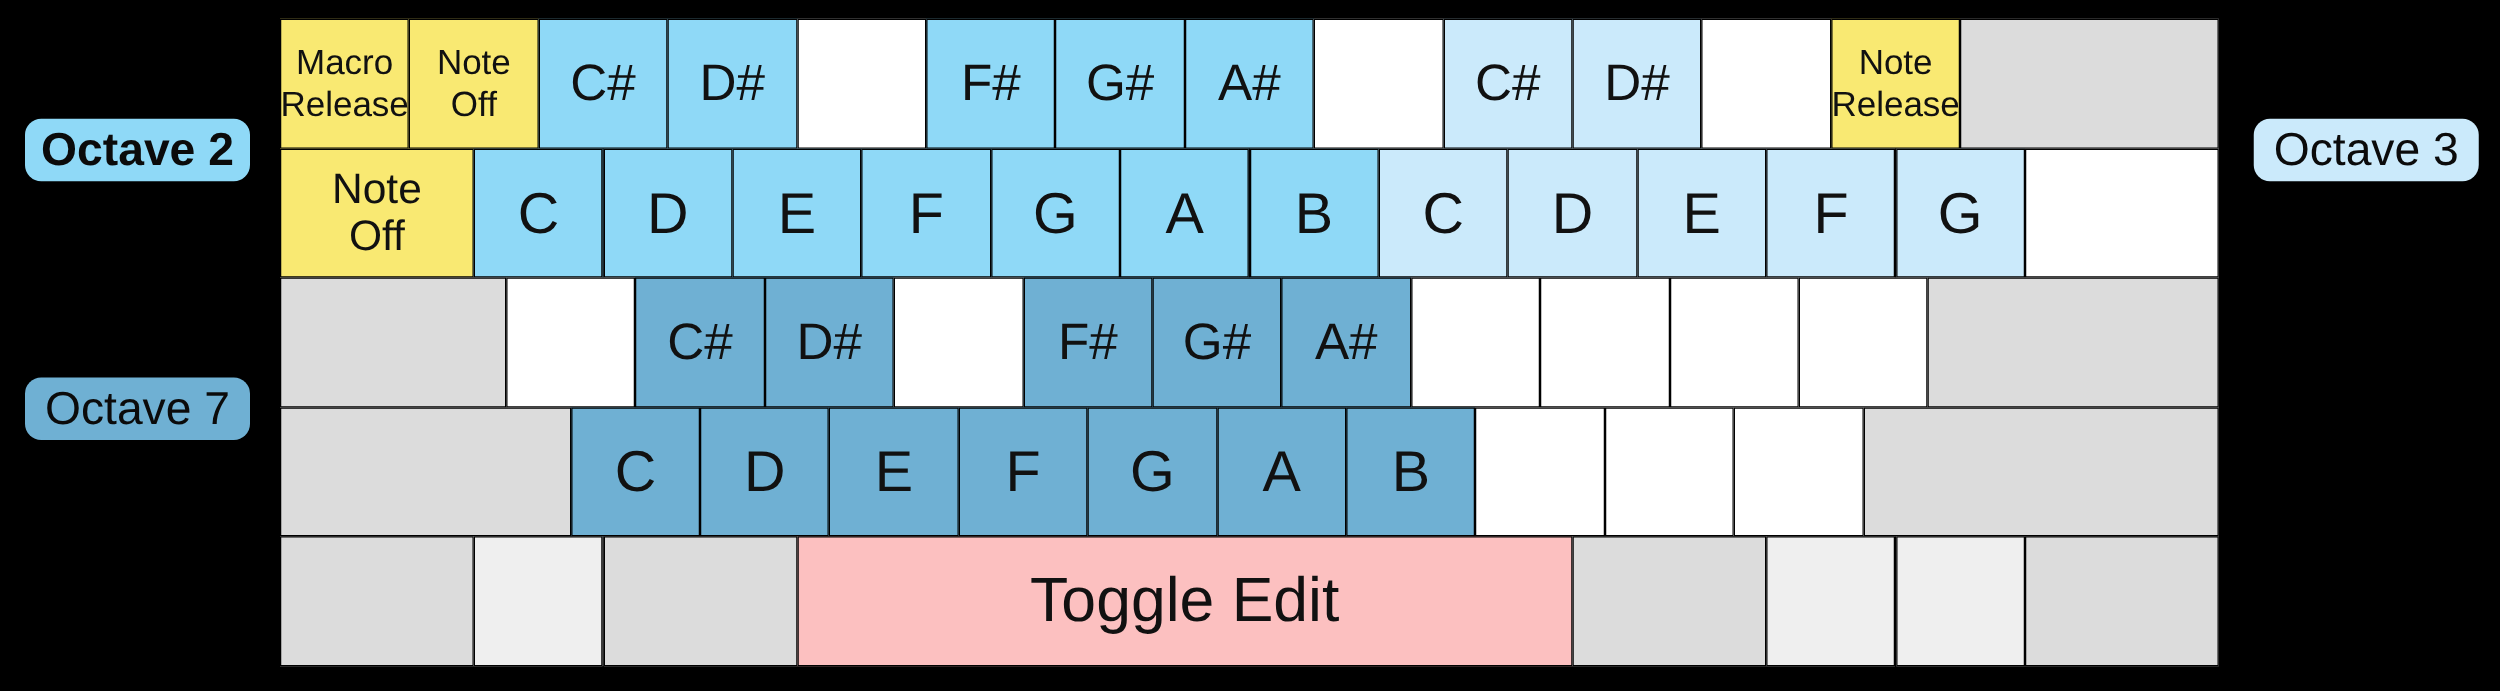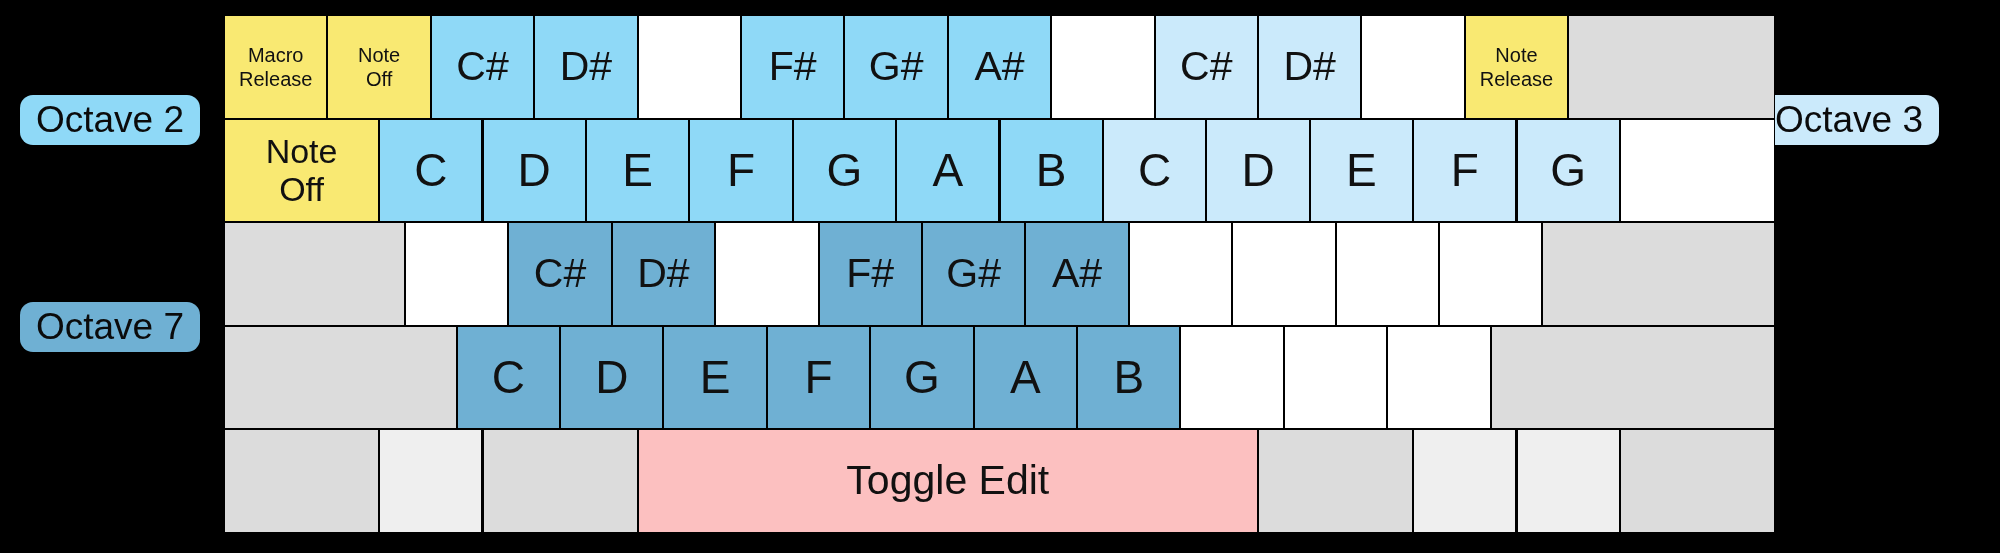--- a/index.html
+++ b/index.html
@@ -19,38 +19,38 @@
     align-items:center;
     justify-content:center;
     text-align:center;
     color:#111;
     white-space:pre-line;
     line-height:1.15;
   }
   .fs-letter{font-size:46px;}
   .fs-sharp{font-size:41px;}
   .fs-sm{font-size:34px;line-height:1.12;}
-  .fs-xs{font-size:20px;line-height:1.2;}
-  .fs-toggle{font-size:41px;}
+  .fs-xs{font-size:28px;line-height:1.2;}
+  .fs-toggle{font-size:50px;}
   .pill{
     position:absolute;
     width:180px;height:50px;
     border-radius:13px;
     display:flex;align-items:center;justify-content:center;
     font-size:37px;
     color:#0b0b0b;
   }
 </style>
 </head>
 <body>
 
 <div class="board">
-  <div class="pill" style="left: 20px; top: 95px; background: rgb(143, 217, 247);">Octave 2</div>
+  <div class="pill" style="left: 20px; top: 95px; background: rgb(143, 217, 247); font-weight: bold;">Octave 2</div>
   <div class="pill" style="left: 20px; top: 302px; background: rgb(111, 176, 211);">Octave 7</div>
-  <div class="pill" style="left: 1739px; top: 95px; background: rgb(203, 234, 251); padding-left: 20px;">Octave 3</div>
+  <div class="pill" style="left: 1803px; top: 95px; background: rgb(203, 234, 251);">Octave 3</div>
 <div class="key fs-xs" style="left: 224px; top: 15px; width: 103.4px; height: 103.5px; background: rgb(249, 233, 114);">Macro
 Release</div>
     <div class="key fs-xs" style="left: 327.4px; top: 15px; width: 103.4px; height: 103.5px; background: rgb(249, 233, 114);">Note
 Off</div>
     <div class="key fs-sharp" style="left: 430.8px; top: 15px; width: 103.4px; height: 103.5px; background: rgb(143, 217, 247);">C#</div>
     <div class="key fs-sharp" style="left: 534.2px; top: 15px; width: 103.4px; height: 103.5px; background: rgb(143, 217, 247);">D#</div>
     <div class="key fs-letter" style="left: 637.6px; top: 15px; width: 103.4px; height: 103.5px; background: rgb(255, 255, 255);"></div>
     <div class="key fs-sharp" style="left: 741px; top: 15px; width: 103.4px; height: 103.5px; background: rgb(143, 217, 247);">F#</div>
     <div class="key fs-sharp" style="left: 844.4px; top: 15px; width: 103.4px; height: 103.5px; background: rgb(143, 217, 247);">G#</div>
     <div class="key fs-sharp" style="left: 947.8px; top: 15px; width: 103.4px; height: 103.5px; background: rgb(143, 217, 247);">A#</div>

